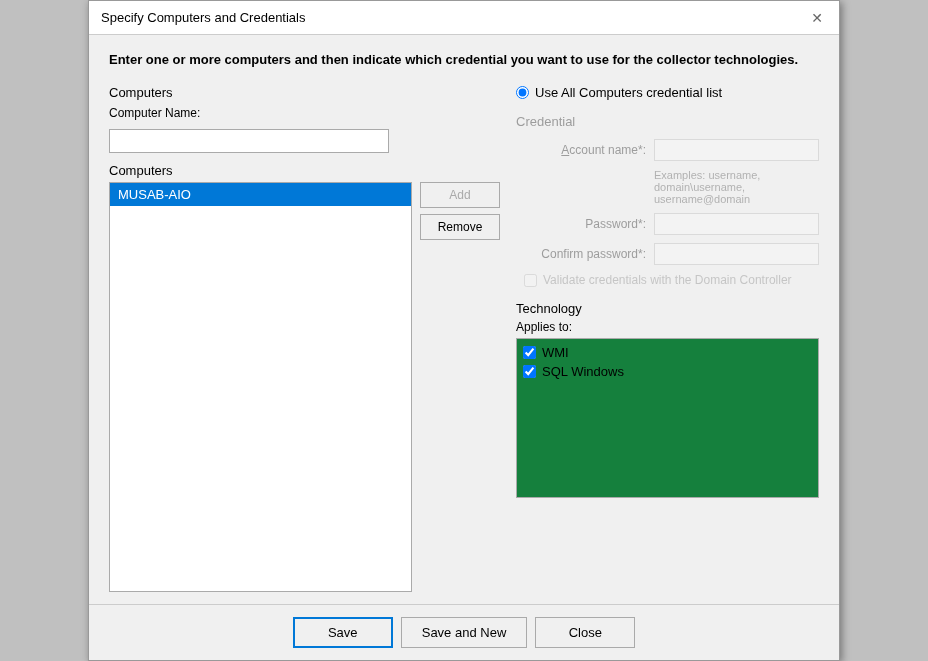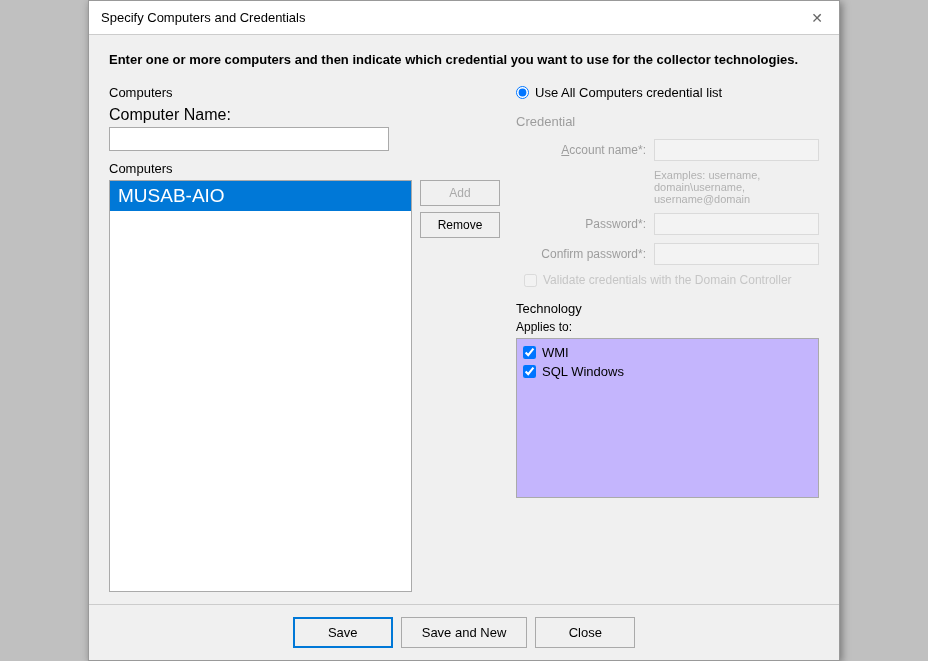--- a/index.html
+++ b/index.html
@@ -72,23 +72,23 @@
       display: flex;
       flex-direction: column;
     }
     .section-label {
       font-size: 13px;
       color: #000;
       margin-bottom: 6px;
       font-weight: normal;
     }
     .field-label {
-      font-size: 16px;
-      color: #000;
-      margin-bottom: 3px;
+      font-size: 12px;
+      color: #000;
+      margin-bottom: 9px;
     }
     .text-input {
       width: 280px;
       height: 24px;
       border: 1px solid #aaa;
       background: #fff;
       padding: 2px 4px;
       font-size: 12px;
       outline: none;
     }
@@ -105,21 +105,21 @@
     }
     .computers-list {
       flex: 1;
       border: 1px solid #aaa;
       background: #fff;
       overflow-y: auto;
       min-height: 0;
     }
     .computers-list-item {
       padding: 4px 8px;
-      font-size: 19px;
+      font-size: 13px;
       cursor: pointer;
     }
     .computers-list-item.selected {
       background: #0078d7;
       color: #fff;
     }
     .list-buttons {
       display: flex;
       flex-direction: column;
       gap: 6px;
@@ -217,21 +217,21 @@
       color: #000;
       margin-bottom: 4px;
     }
     .applies-to-label {
       font-size: 12px;
       color: #000;
       margin-bottom: 4px;
     }
     .technology-list {
       border: 1px solid #aaa;
-      background: #c4b5fd;
+      background: #15803d;
       padding: 6px;
       flex: 1;
       min-height: 160px;
       display: flex;
       flex-direction: column;
       gap: 4px;
     }
     .tech-item {
       display: flex;
       align-items: center;

